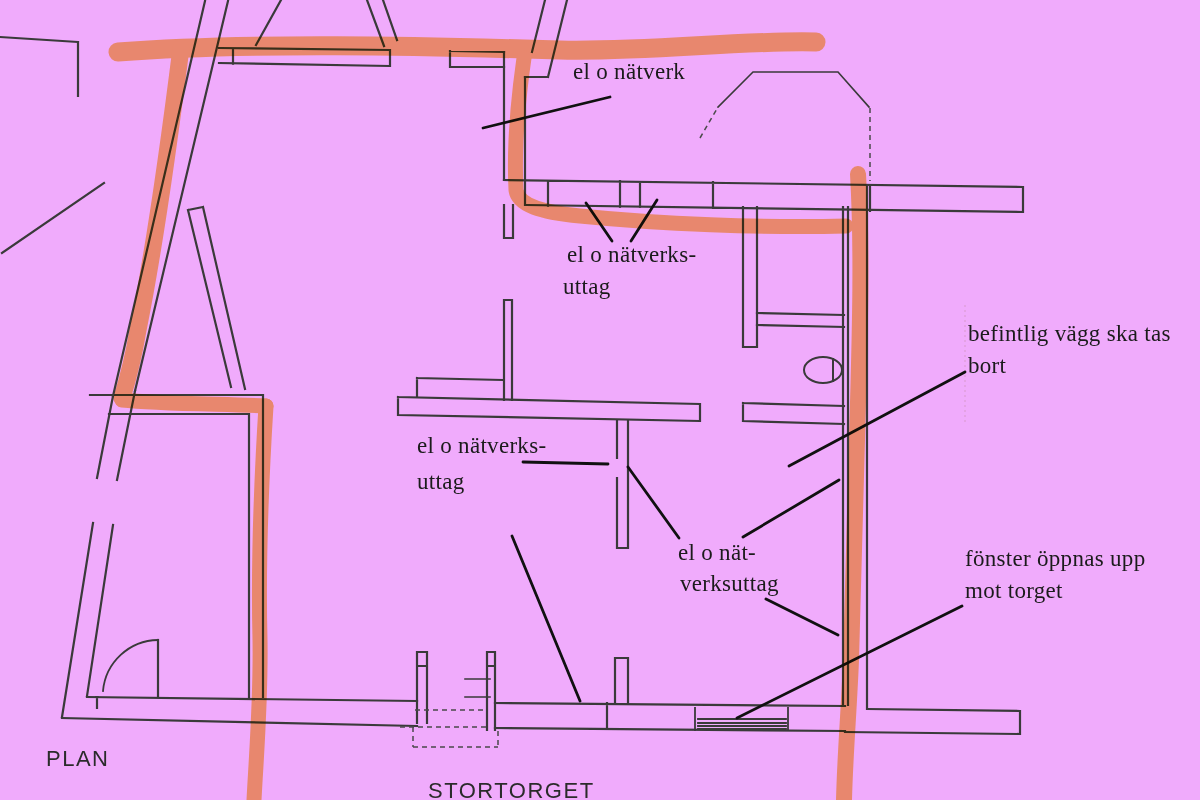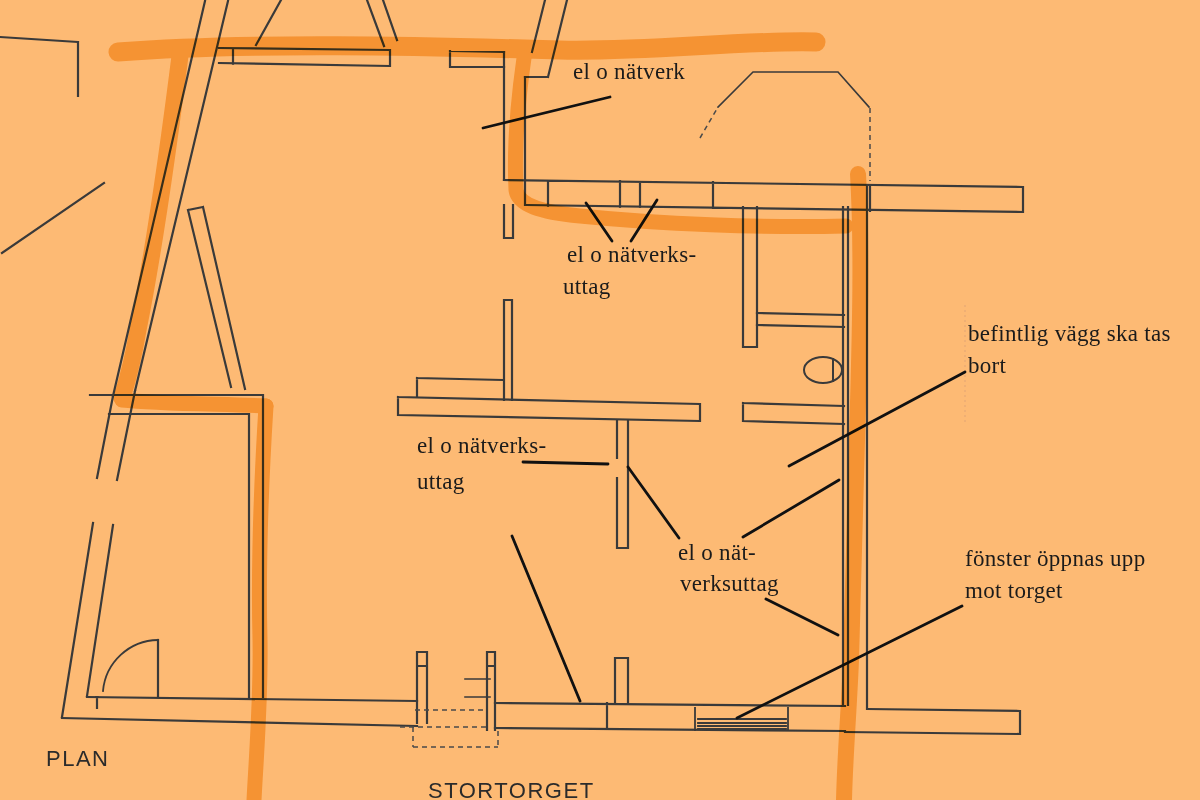--- a/index.html
+++ b/index.html
@@ -1,18 +1,18 @@
 <!DOCTYPE html>
 <html><head>
 <meta charset="utf-8">
 <style>
   html,body{margin:0;padding:0;background:#e9e9e9;}
   .page{
     position:relative;width:1200px;height:800px;overflow:hidden;
-    background:#fdba74;
+    background:#f0abfc;
     font-family:"Liberation Serif", serif;
   }
   svg{display:block}
   text.annot{
     font-family:"Liberation Serif", serif;
     font-size:23px;
     fill:#1b1b1b;
     letter-spacing:.3px;
   }
   text.cad{

